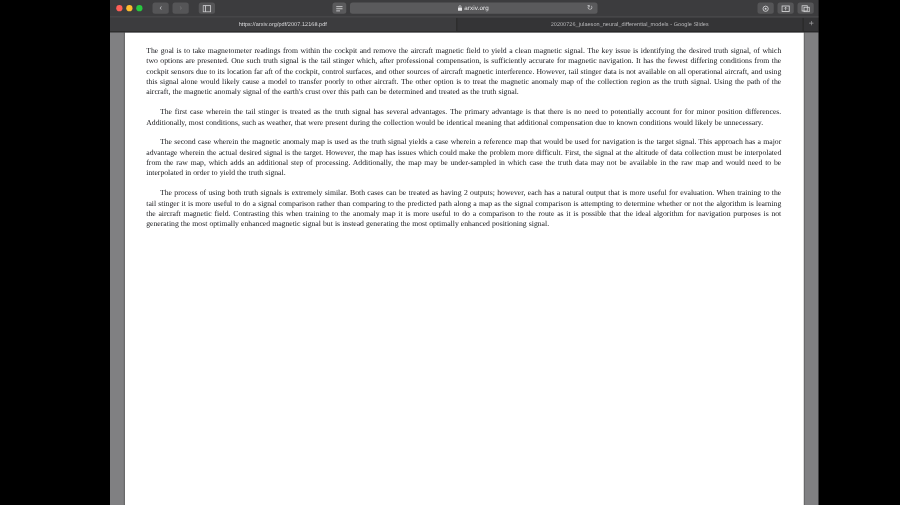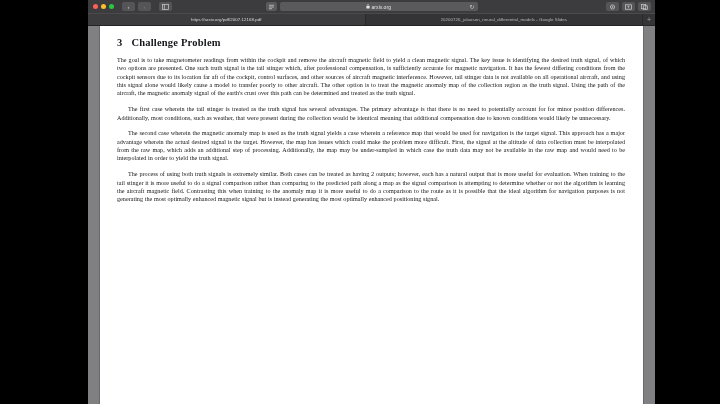--- a/index.html
+++ b/index.html
@@ -255,23 +255,20 @@
       <div class="tab">
         <span>20200726_julaeson_neural_differential_models - Google Slides</span>
       </div>
       <div id="newtab">+</div>
     </div>
 
     <div id="pdf-viewer">
       <div id="pdf-page">
         <div id="doc">
 
-          <div id="sec-heading">
-            <span class="num">3</span><span>Challenge Problem</span>
-          </div>
 
           <p class="para first">The goal is to take magnetometer readings from within the cockpit and remove the aircraft magnetic field to yield a clean magnetic signal. The key issue is identifying the desired truth signal, of which two options are presented. One such truth signal is the tail stinger which, after professional compensation, is sufficiently accurate for magnetic navigation. It has the fewest differing conditions from the cockpit sensors due to its location far aft of the cockpit, control surfaces, and other sources of aircraft magnetic interference. However, tail stinger data is not available on all operational aircraft, and using this signal alone would likely cause a model to transfer poorly to other aircraft. The other option is to treat the magnetic anomaly map of the collection region as the truth signal. Using the path of the aircraft, the magnetic anomaly signal of the earth's crust over this path can be determined and treated as the truth signal.</p>
           <p class="para">The first case wherein the tail stinger is treated as the truth signal has several advantages. The primary advantage is that there is no need to potentially account for for minor position differences. Additionally, most conditions, such as weather, that were present during the collection would be identical meaning that additional compensation due to known conditions would likely be unnecessary.</p>
           <p class="para">The second case wherein the magnetic anomaly map is used as the truth signal yields a case wherein a reference map that would be used for navigation is the target signal. This approach has a major advantage wherein the actual desired signal is the target. However, the map has issues which could make the problem more difficult. First, the signal at the altitude of data collection must be interpolated from the raw map, which adds an additional step of processing. Additionally, the map may be under-sampled in which case the truth data may not be available in the raw map and would need to be interpolated in order to yield the truth signal.</p>
           <p class="para">The process of using both truth signals is extremely similar. Both cases can be treated as having 2 outputs; however, each has a natural output that is more useful for evaluation. When training to the tail stinger it is more useful to do a signal comparison rather than comparing to the predicted path along a map as the signal comparison is attempting to determine whether or not the algorithm is learning the aircraft magnetic field. Contrasting this when training to the anomaly map it is more useful to do a comparison to the route as it is possible that the ideal algorithm for navigation purposes is not generating the most optimally enhanced magnetic signal but is instead generating the most optimally enhanced positioning signal.</p>
 
         </div>
       </div>
     </div>
 

